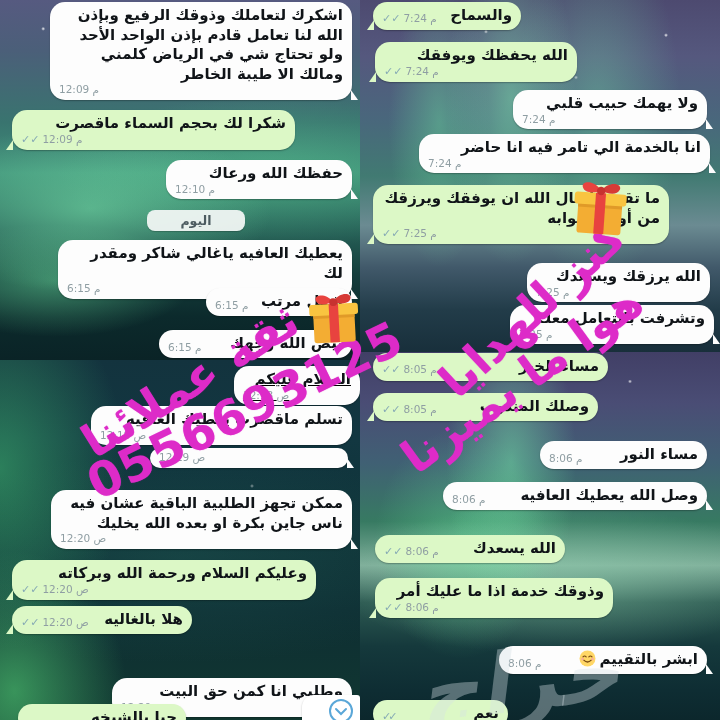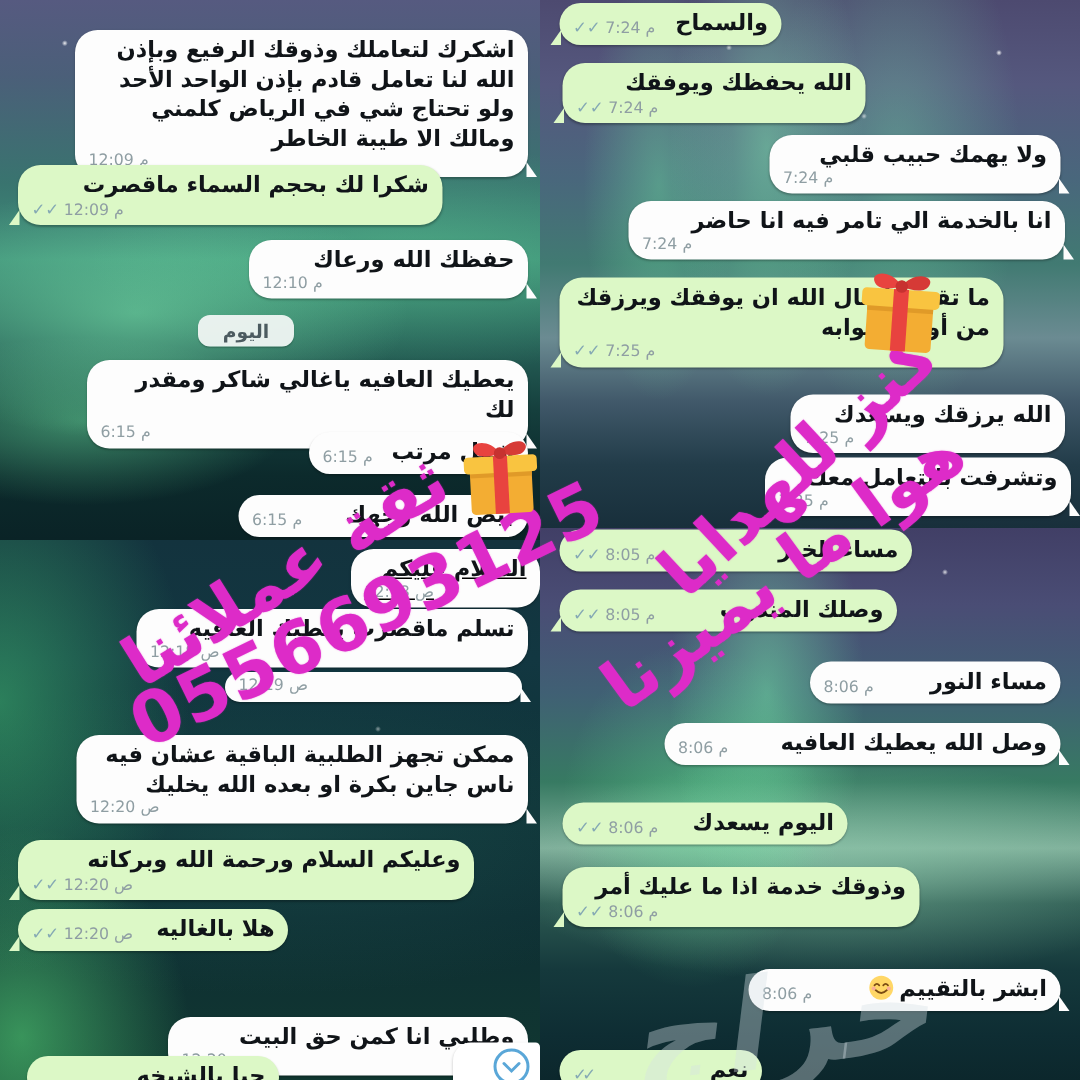--- a/index.html
+++ b/index.html
@@ -49,21 +49,21 @@
   .sent{background:#dcf8c6;}
   .msg{text-align:right;font-size:15px;font-weight:700;line-height:1.3;color:#101418;max-width:100%;}
   .meta{margin-right:auto;direction:ltr;font-size:10.5px;color:#8f9ea3;font-weight:400;white-space:nowrap;line-height:1.1;padding-top:2px;margin-top:-2px;}
   .checks{letter-spacing:-3px;color:#85a9b4;margin-right:3px;font-size:11px;}
   .tail.received::after{content:"";position:absolute;right:-6px;bottom:0;width:0;height:0;
     border-bottom:10px solid #fdfdfd;border-right:7px solid transparent;}
   .tail.sent::after{content:"";position:absolute;left:-6px;bottom:0;width:0;height:0;
     border-bottom:10px solid #dcf8c6;border-left:7px solid transparent;}
 
   .date-pill{position:absolute;background:rgba(240,246,243,.95);color:#4c5b60;font-size:12.5px;font-weight:700;
-    border-radius:8px;padding:3px 0;text-align:center;box-shadow:0 1px 1px rgba(0,0,0,.2);}
+    border-radius:8px;padding:3px 17px;text-align:center;box-shadow:0 1px 1px rgba(0,0,0,.2);margin-left:15px;}
 
   .wm{position:absolute;color:#dd2bc8;font-weight:700;white-space:nowrap;text-align:center;
     text-shadow:0 0 1px rgba(221,43,200,.6);z-index:40;pointer-events:none;}
   #wm-kanz{left:392px;top:282px;width:280px;font-size:46px;transform:rotate(-43deg);}
   #wm-thiqa{left:65px;top:354px;width:250px;font-size:46px;transform:rotate(-32deg);}
   #wm-huwa{left:357px;top:352px;width:330px;font-size:46px;transform:rotate(-36deg);}
   #wm-phone{left:73px;top:383px;width:340px;font-size:48px;transform:rotate(-26deg);letter-spacing:1px;}
   .gift{position:absolute;z-index:41;pointer-events:none;}
   #gift-1{left:568px;top:176px;width:64px;height:64px;transform:rotate(4deg);}
   #gift-2{left:304px;top:288px;width:60px;height:60px;transform:rotate(-3deg);}
@@ -73,21 +73,21 @@
   .scroll-btn{position:absolute;right:0;bottom:0;width:54px;height:25px;background:#fff;
     border-radius:12px 3px 0 0;box-shadow:0 1px 2px rgba(0,0,0,.25);display:flex;justify-content:flex-end;padding-right:4px;}
   .emoji-svg{vertical-align:-3px;margin-inline-start:4px;}
 </style>
 </head>
 <body>
 
 <div id="screen">
 
   <div class="panel" id="p-tl">
-    <div class="bubble received tail" style="top:20px;right:8px;width:284px;flex-direction:column;">
+    <div class="bubble received tail" style="top:2px;right:8px;width:284px;flex-direction:column;">
       <div class="msg">اشكرك لتعاملك وذوقك الرفيع وبإذن الله لنا تعامل قادم بإذن الواحد الأحد ولو تحتاج شي في الرياض كلمني ومالك الا طيبة الخاطر</div>
       <div class="meta"><span class="time">12:09 م</span></div>
     </div>
     <div class="bubble sent tail" style="top:110px;left:12px;width:265px;">
       <div class="msg">شكرا لك بحجم السماء ماقصرت</div>
       <div class="meta"><span class="checks">✓✓</span><span class="time">12:09 م</span></div>
     </div>
     <div class="bubble received tail" style="top:160px;right:8px;width:168px;">
       <div class="msg">حفظك الله ورعاك</div>
       <div class="meta"><span class="time">12:10 م</span></div>
@@ -188,21 +188,21 @@
     </div>
     <div class="bubble received" style="top:89px;right:13px;width:149px;">
       <div class="msg">مساء النور</div>
       <div class="meta"><span class="time">8:06 م</span></div>
     </div>
     <div class="bubble received tail" style="top:130px;right:13px;width:246px;">
       <div class="msg">وصل الله يعطيك العافيه</div>
       <div class="meta"><span class="time">8:06 م</span></div>
     </div>
     <div class="bubble sent" style="top:183px;left:15px;width:172px;">
-      <div class="msg">اليوم يسعدك</div>
+      <div class="msg">الله يسعدك</div>
       <div class="meta"><span class="checks">✓✓</span><span class="time">8:06 م</span></div>
     </div>
     <div class="bubble sent tail" style="top:226px;left:15px;width:220px;">
       <div class="msg">وذوقك خدمة اذا ما عليك أمر</div>
       <div class="meta"><span class="checks">✓✓</span><span class="time">8:06 م</span></div>
     </div>
     <div class="bubble received tail" style="top:294px;right:13px;width:190px;">
       <div class="msg"><span>ابشر بالتقييم</span><svg class="emoji-svg" width="17" height="17" viewBox="0 0 32 32">
             <circle cx="16" cy="16" r="15" fill="#ffd766"></circle>
             <path d="M7.5 13 Q10.5 9.5 13.5 13" stroke="#7a4b12" stroke-width="2.2" fill="none" stroke-linecap="round"></path>

